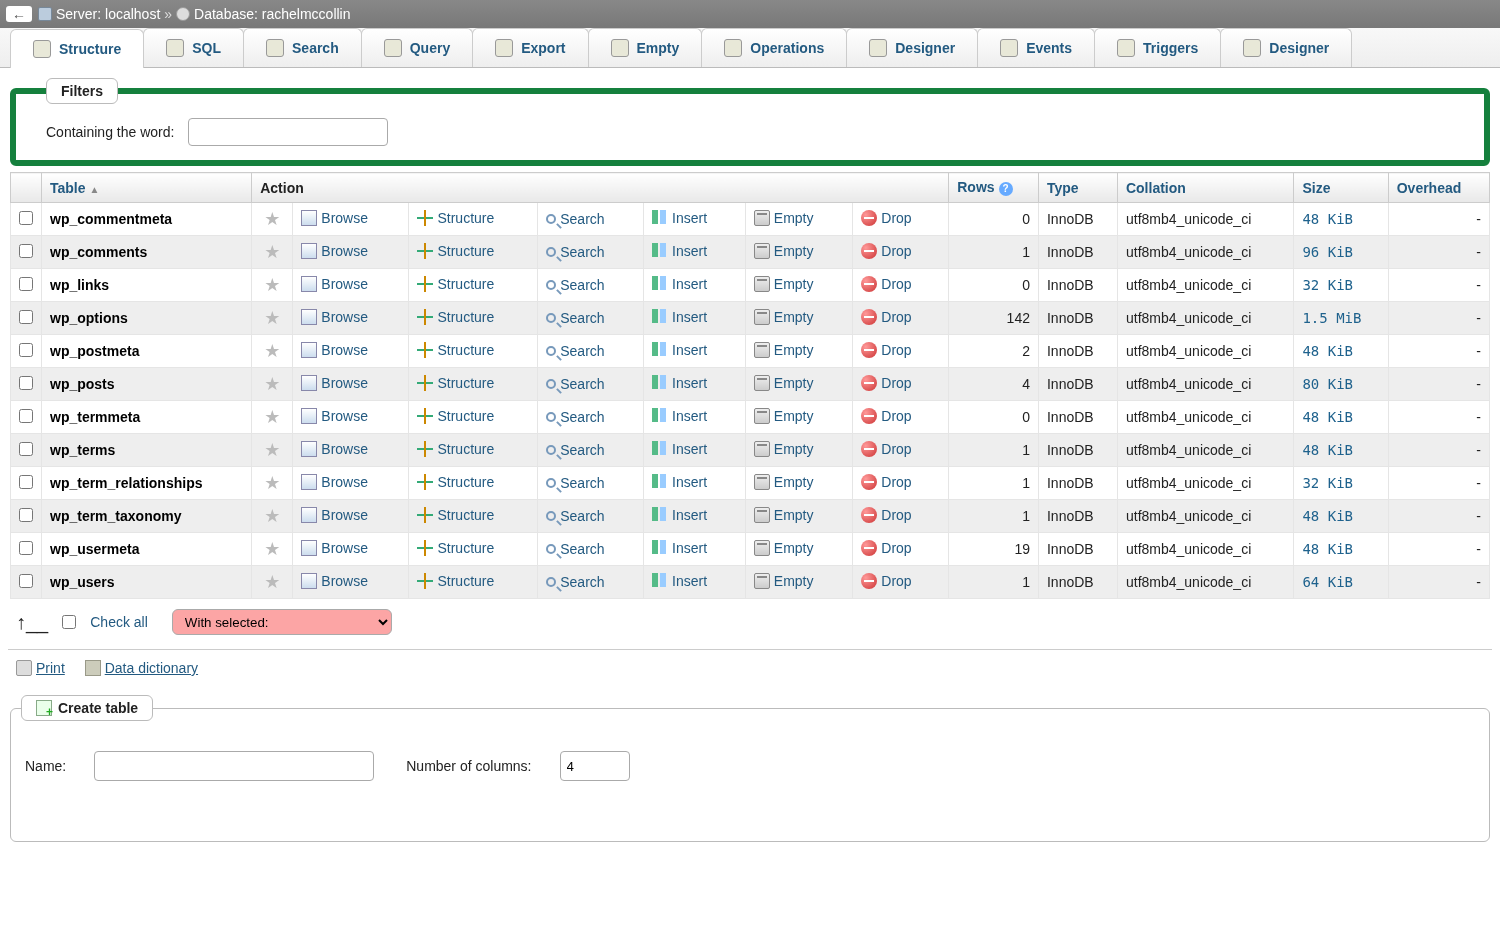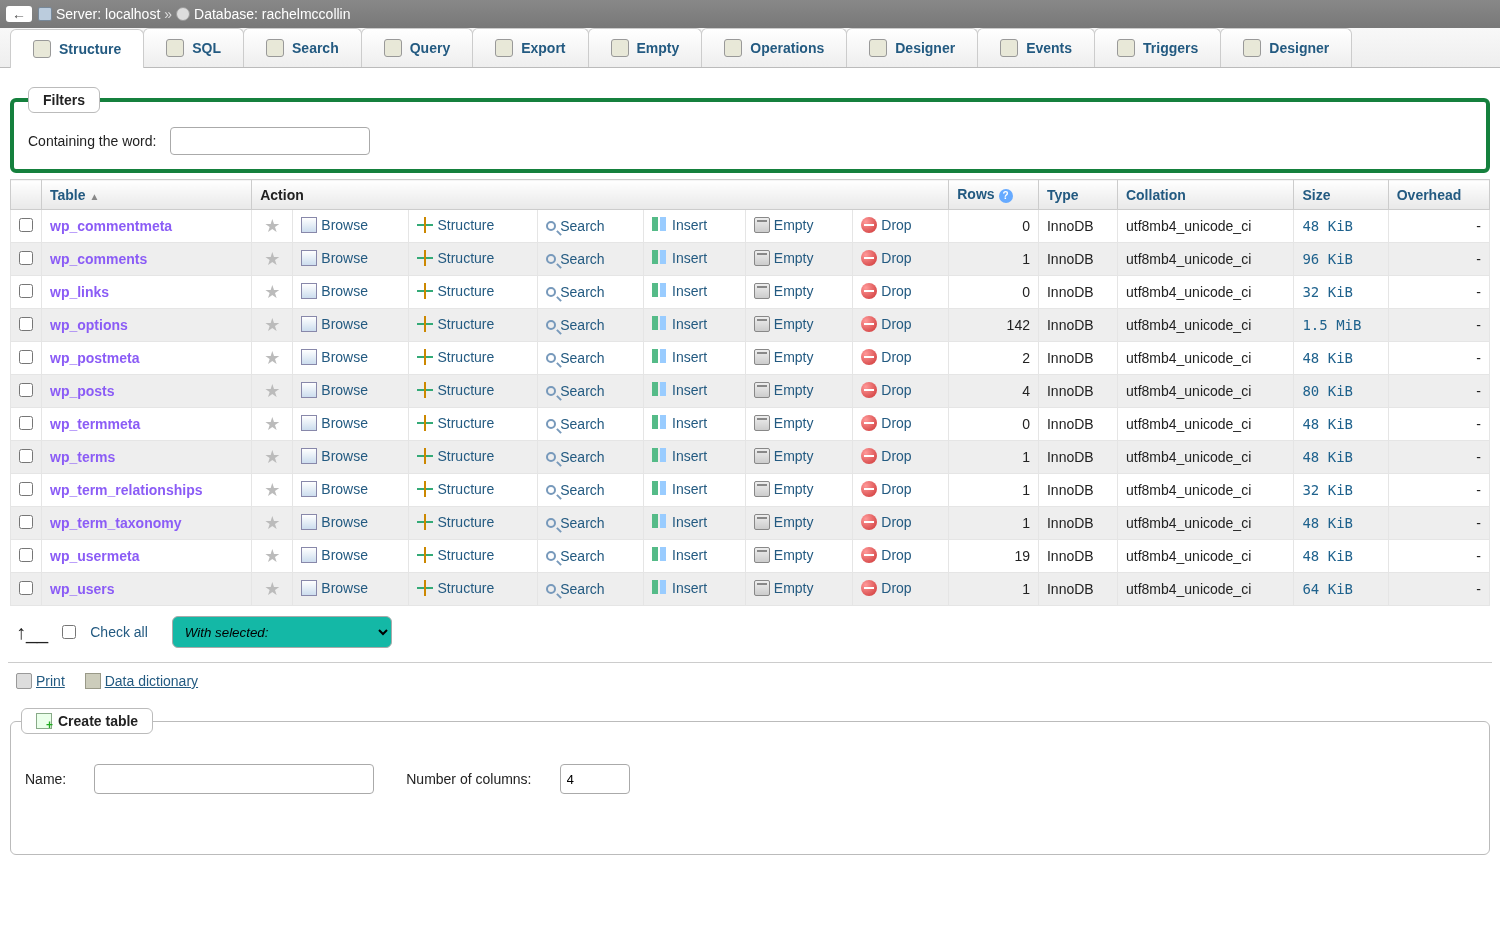--- a/index.html
+++ b/index.html
@@ -13,34 +13,34 @@
 .bc-server { background:#bcd; border:1px solid #789; border-radius:2px; }
 .bc-db { background:#ddd; border:1px solid #999; border-radius:50%; }
 
 
 .tabs { display: flex; border-bottom: 1px solid #bbb; background: linear-gradient(#f8f8f8,#eee); padding-left: 10px; }
 .tab { display: flex; align-items: center; gap: 8px; padding: 10px 22px; border: 1px solid #ccc; border-bottom: none; background: linear-gradient(#fff,#eee); color: #235a81; font-weight: 600; cursor: pointer; border-radius: 6px 6px 0 0; margin-right: -1px; }
 .tab.active { background: #fff; position: relative; top: 1px; }
 .tab-ico { width: 18px; height: 18px; display:inline-block; border:1px solid #999; border-radius:3px; background:#e8e8d8; }
 
 
-fieldset.filters { margin: 19px 10px 6px 10px; border: 4px solid #15803d; border-radius: 6px; padding: 14px 14px; }
+fieldset.filters { margin: 10px 10px 6px 10px; border: 6px solid #15803d; border-radius: 6px; padding: 14px 30px; }
 fieldset.filters legend { background: #fff; border:1px solid #bbb; border-radius:6px; padding:4px 14px; font-weight:600; }
 fieldset.filters label { margin-right: 10px; }
 fieldset.filters input[type=text] { width: 200px; height: 28px; border:1px solid #aaa; border-radius:4px; padding:2px 6px; }
 
 
 table.tbl { width: calc(100% - 20px); margin: 0 10px; border-collapse: collapse; }
 table.tbl th { background: linear-gradient(#fff,#e8e8e8); border:1px solid #ccc; padding: 6px 8px; text-align: left; font-weight: 700; color:#235a81; }
 table.tbl th.plain { color:#222; }
 table.tbl td { border: 1px solid #e5e5e5; padding: 5px 8px; vertical-align: middle; }
 table.tbl tr.odd td { background: #fff; }
 table.tbl tr.even td { background: #eee; }
 table.tbl tr.sum td { background: linear-gradient(#f8f8f8,#e0e0e0); font-weight:700; border:1px solid #ccc; }
-.tname { color:#8b5cf6; font-weight:700; cursor:pointer; }
+.tname { color:#000000; font-weight:700; cursor:pointer; }
 .alink { color:#235a81; cursor:pointer; display:inline-flex; align-items:center; gap:4px; margin-right:10px; }
 .mono { font-family: ui-monospace, Menlo, Consolas, monospace; color:#1f628d; }
 .right { text-align:right; }
 .center { text-align:center; }
 .chk { width:14px; height:14px; }
 .star { color:#bbb; font-size:18px; cursor:pointer; }
 
 .ico { width:16px; height:16px; display:inline-block; vertical-align:middle; }
 .ico-browse { border:1px solid #88a; background:linear-gradient(#fff,#cde); }
 .ico-struct { position:relative; }
@@ -54,21 +54,21 @@
 .ico-empty { border:1px solid #888; border-radius:2px; background:linear-gradient(#eee,#ccc); position:relative;}
 .ico-empty::after{content:'';position:absolute;left:2px;right:2px;top:2px;height:2px;background:#888;}
 .ico-drop { border-radius:50%; background:radial-gradient(circle at 30% 30%,#f99,#c33); position:relative; }
 .ico-drop::after { content:''; position:absolute; left:3px; right:3px; top:7px; height:2px; background:#fff; }
 .sort-asc { font-size:10px; color:#888; margin-left:4px; }
 .help-ico { display:inline-block; width:14px; height:14px; border-radius:50%; background:#6af; color:#fff; font-size:10px; line-height:14px; text-align:center; margin-left:4px;}
 
 
 .check-row { display:flex; align-items:center; gap:14px; padding:10px 16px; }
 .check-row .uparrow { font-size:20px; }
-.check-row select { height:32px; min-width:220px; border:1px solid #aaa; border-radius:6px; padding:3px 8px; background:#14b8a6;font-style:italic; }
+.check-row select { height:26px; min-width:220px; border:1px solid #aaa; border-radius:6px; padding:3px 8px; background:#fca5a5; }
 hr { border:none; border-top:1px solid #ccc; margin:4px 8px; }
 
 .util-links { padding:6px 16px; }
 .util-links .alink { margin-right:16px;text-decoration:underline; }
 
 fieldset.create { margin:10px; border:1px solid #bbb; border-radius:6px; padding:30px 10px 60px 10px; }
 fieldset.create legend { background:#fff; border:1px solid #bbb; border-radius:6px; padding:4px 14px; font-weight:700; display:flex; align-items:center; gap:6px;}
 fieldset.create .row { display:flex; align-items:center; gap:28px; }
 fieldset.create input[type=text] { width:280px; height:30px; border:1px solid #aaa; border-radius:4px; padding:2px 6px; }
 fieldset.create input.small { width:70px; }

